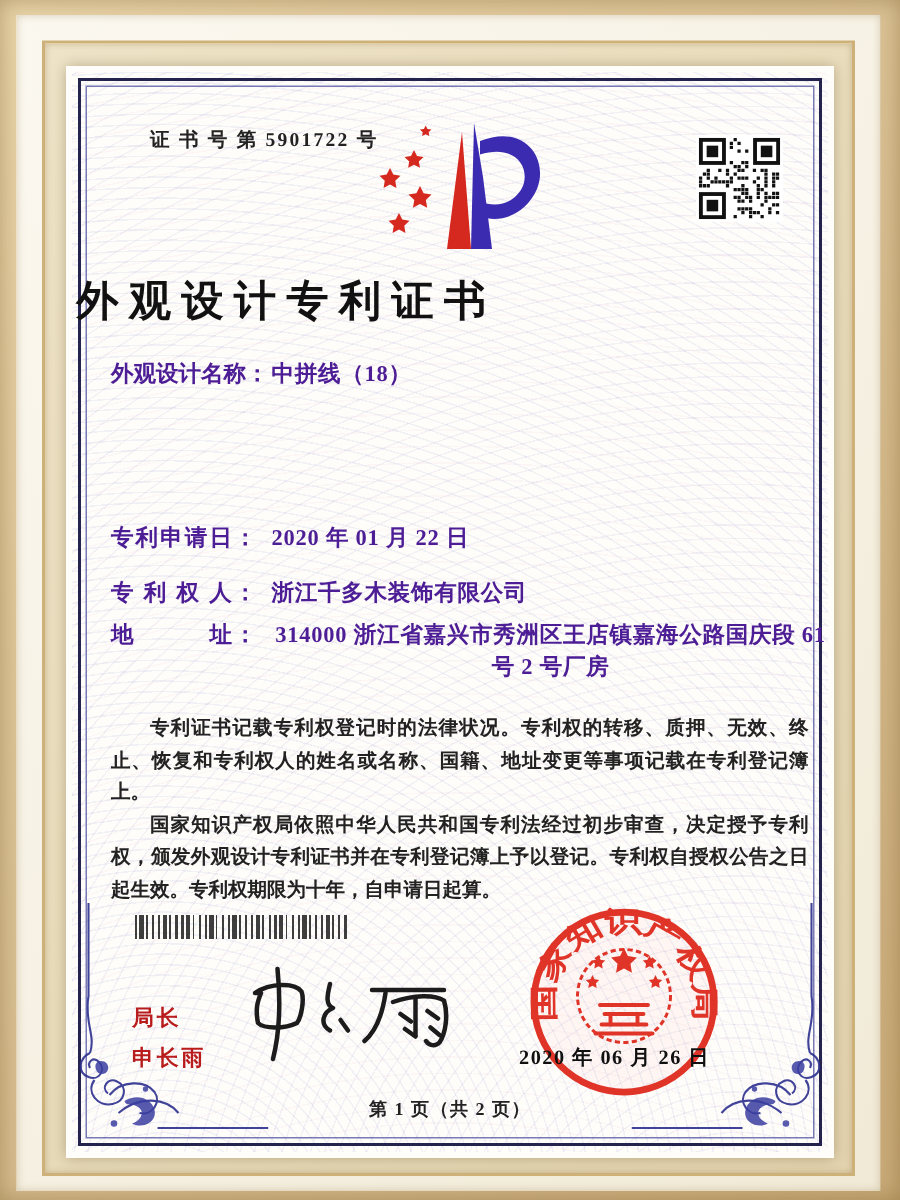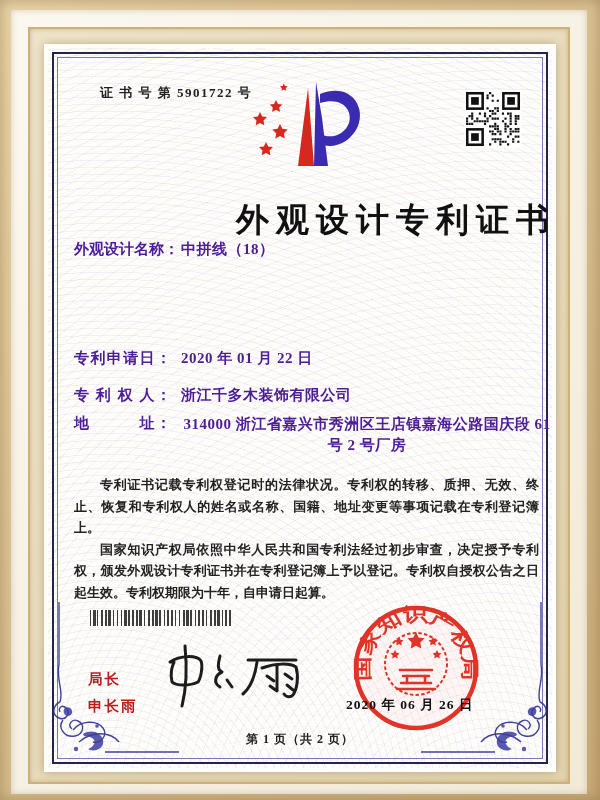--- a/index.html
+++ b/index.html
@@ -27,22 +27,22 @@
     background:
       repeating-radial-gradient(circle at 12% 108%, rgba(96,122,199,.09) 0 1px, transparent 1px 7px),
       repeating-radial-gradient(circle at 88% 112%, rgba(120,100,190,.08) 0 1px, transparent 1px 9px),
       repeating-radial-gradient(circle at 50% 160%, rgba(210,130,170,.06) 0 1px, transparent 1px 11px);
   }
   .border-navy{ position:absolute; inset:8px; border:2.5px solid #23234e; pointer-events:none; }
   .border-thin{ position:absolute; inset:13px; border:1px solid #4b4f9d; opacity:.75; pointer-events:none; }
 
   .abs{ position:absolute; }
   .cert-no{ left:30px; top:40px; font-size:13px; font-weight:700; color:#222; letter-spacing:1.5px;margin-left:26px; }
-  .title{ left:0; right:0; top:138px; text-align:right; font-size:33px; font-weight:700;
-          color:#111; letter-spacing:7px; text-indent:7px;margin-top:16px; }
+  .title{ left:0; right:0; top:138px; text-align:left; font-size:28px; font-weight:700;
+          color:#111; letter-spacing:7px; text-indent:7px; }
 
   .frow{ left:30px; right:32px; font-size:15px; font-weight:600; color:#4c1d95; white-space:nowrap; }
   .flabel{ display:inline-block; width:97px; text-align:justify; text-align-last:justify; vertical-align:top; }
   .fvalue{ display:inline-block; margin-left:10px; letter-spacing:.5px; vertical-align:top; }
   .fvalue.wrap{ white-space:normal; width:372px; line-height:21px;text-align:center; }
   .grant-row{ display:flex; }
   .grant-first{ width:262px; }
 
   .paras{ left:30px; width:465px; top:430px; font-size:13px; line-height:21.5px;
           font-weight:600; color:#222; text-align:justify; }

